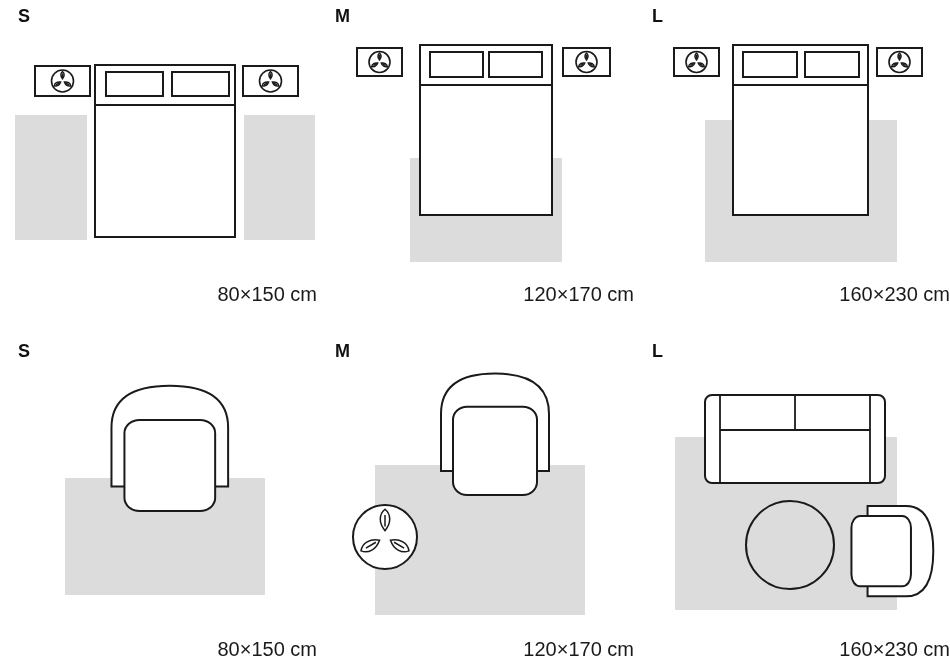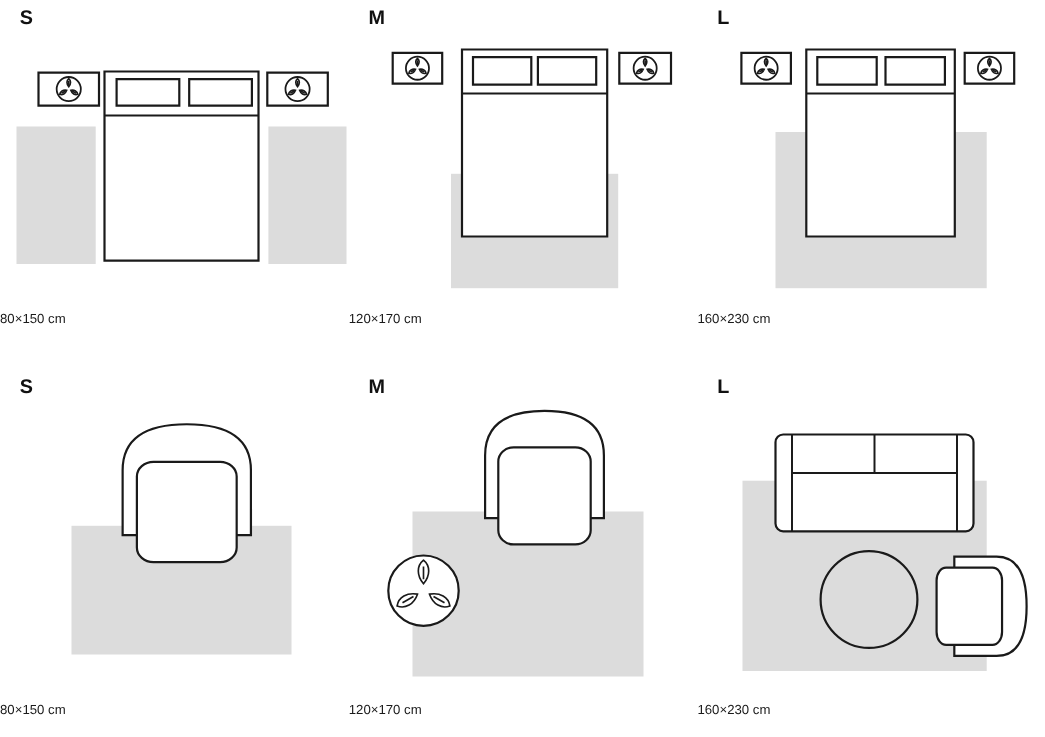--- a/index.html
+++ b/index.html
@@ -18,21 +18,21 @@
   }
   .panel { position: relative; }
 
   .size-letter {
     position: absolute; top: 6px; left: 18px; margin: 0;
     font-size: 18px; font-weight: 700; letter-spacing: .2px;
     color: var(--text, #111111);
   }
   .caption {
     position: absolute; left: 0; right: 0; margin: 0;
-    text-align: left; font-size: 12px; color: var(--outline, #1a1a1a);
+    text-align: right; font-size: 20px; color: var(--outline, #1a1a1a);
   }
   .row-top .caption { top: 283px; }
   .row-bottom .caption { top: 303px; }
 
   .illustration { position: absolute; left: 0; display: block; }
   .row-top .illustration { top: 35px; }
   .row-bottom .illustration { top: 30px; }
 
   
   .furn  { fill: #ffffff; stroke: var(--outline, #1a1a1a); stroke-width: 2;   vector-effect: non-scaling-stroke; }

